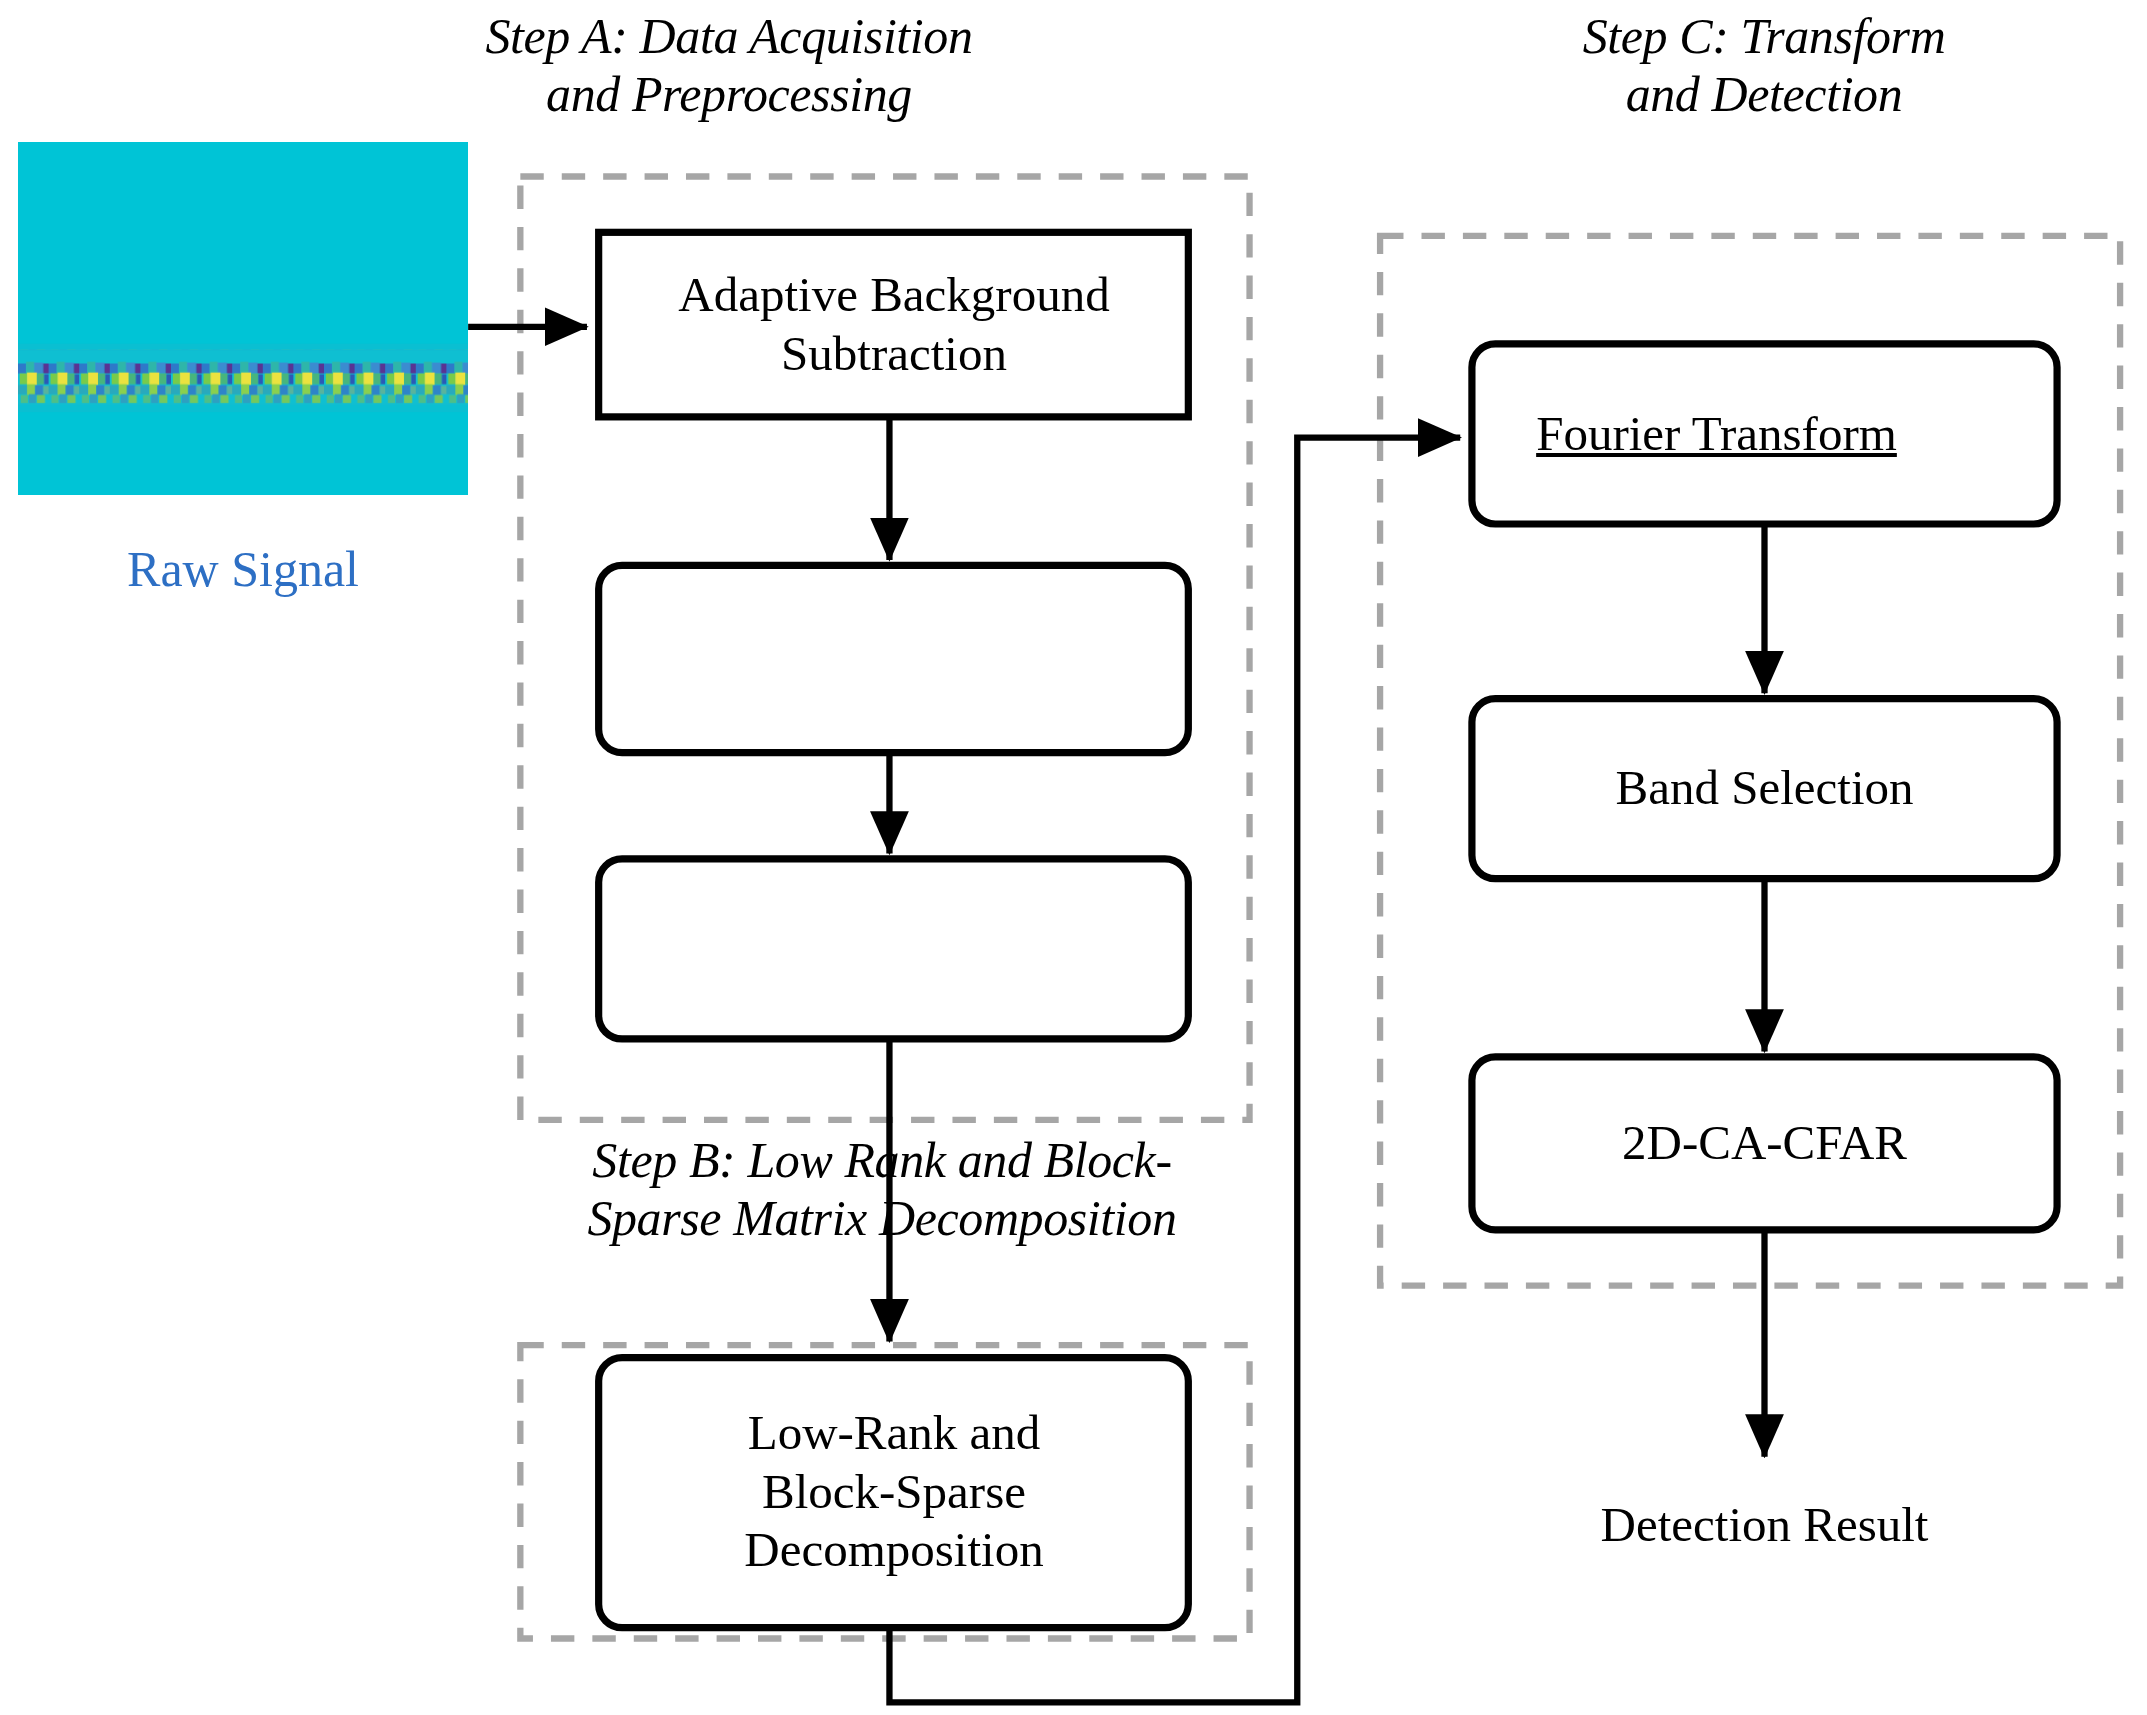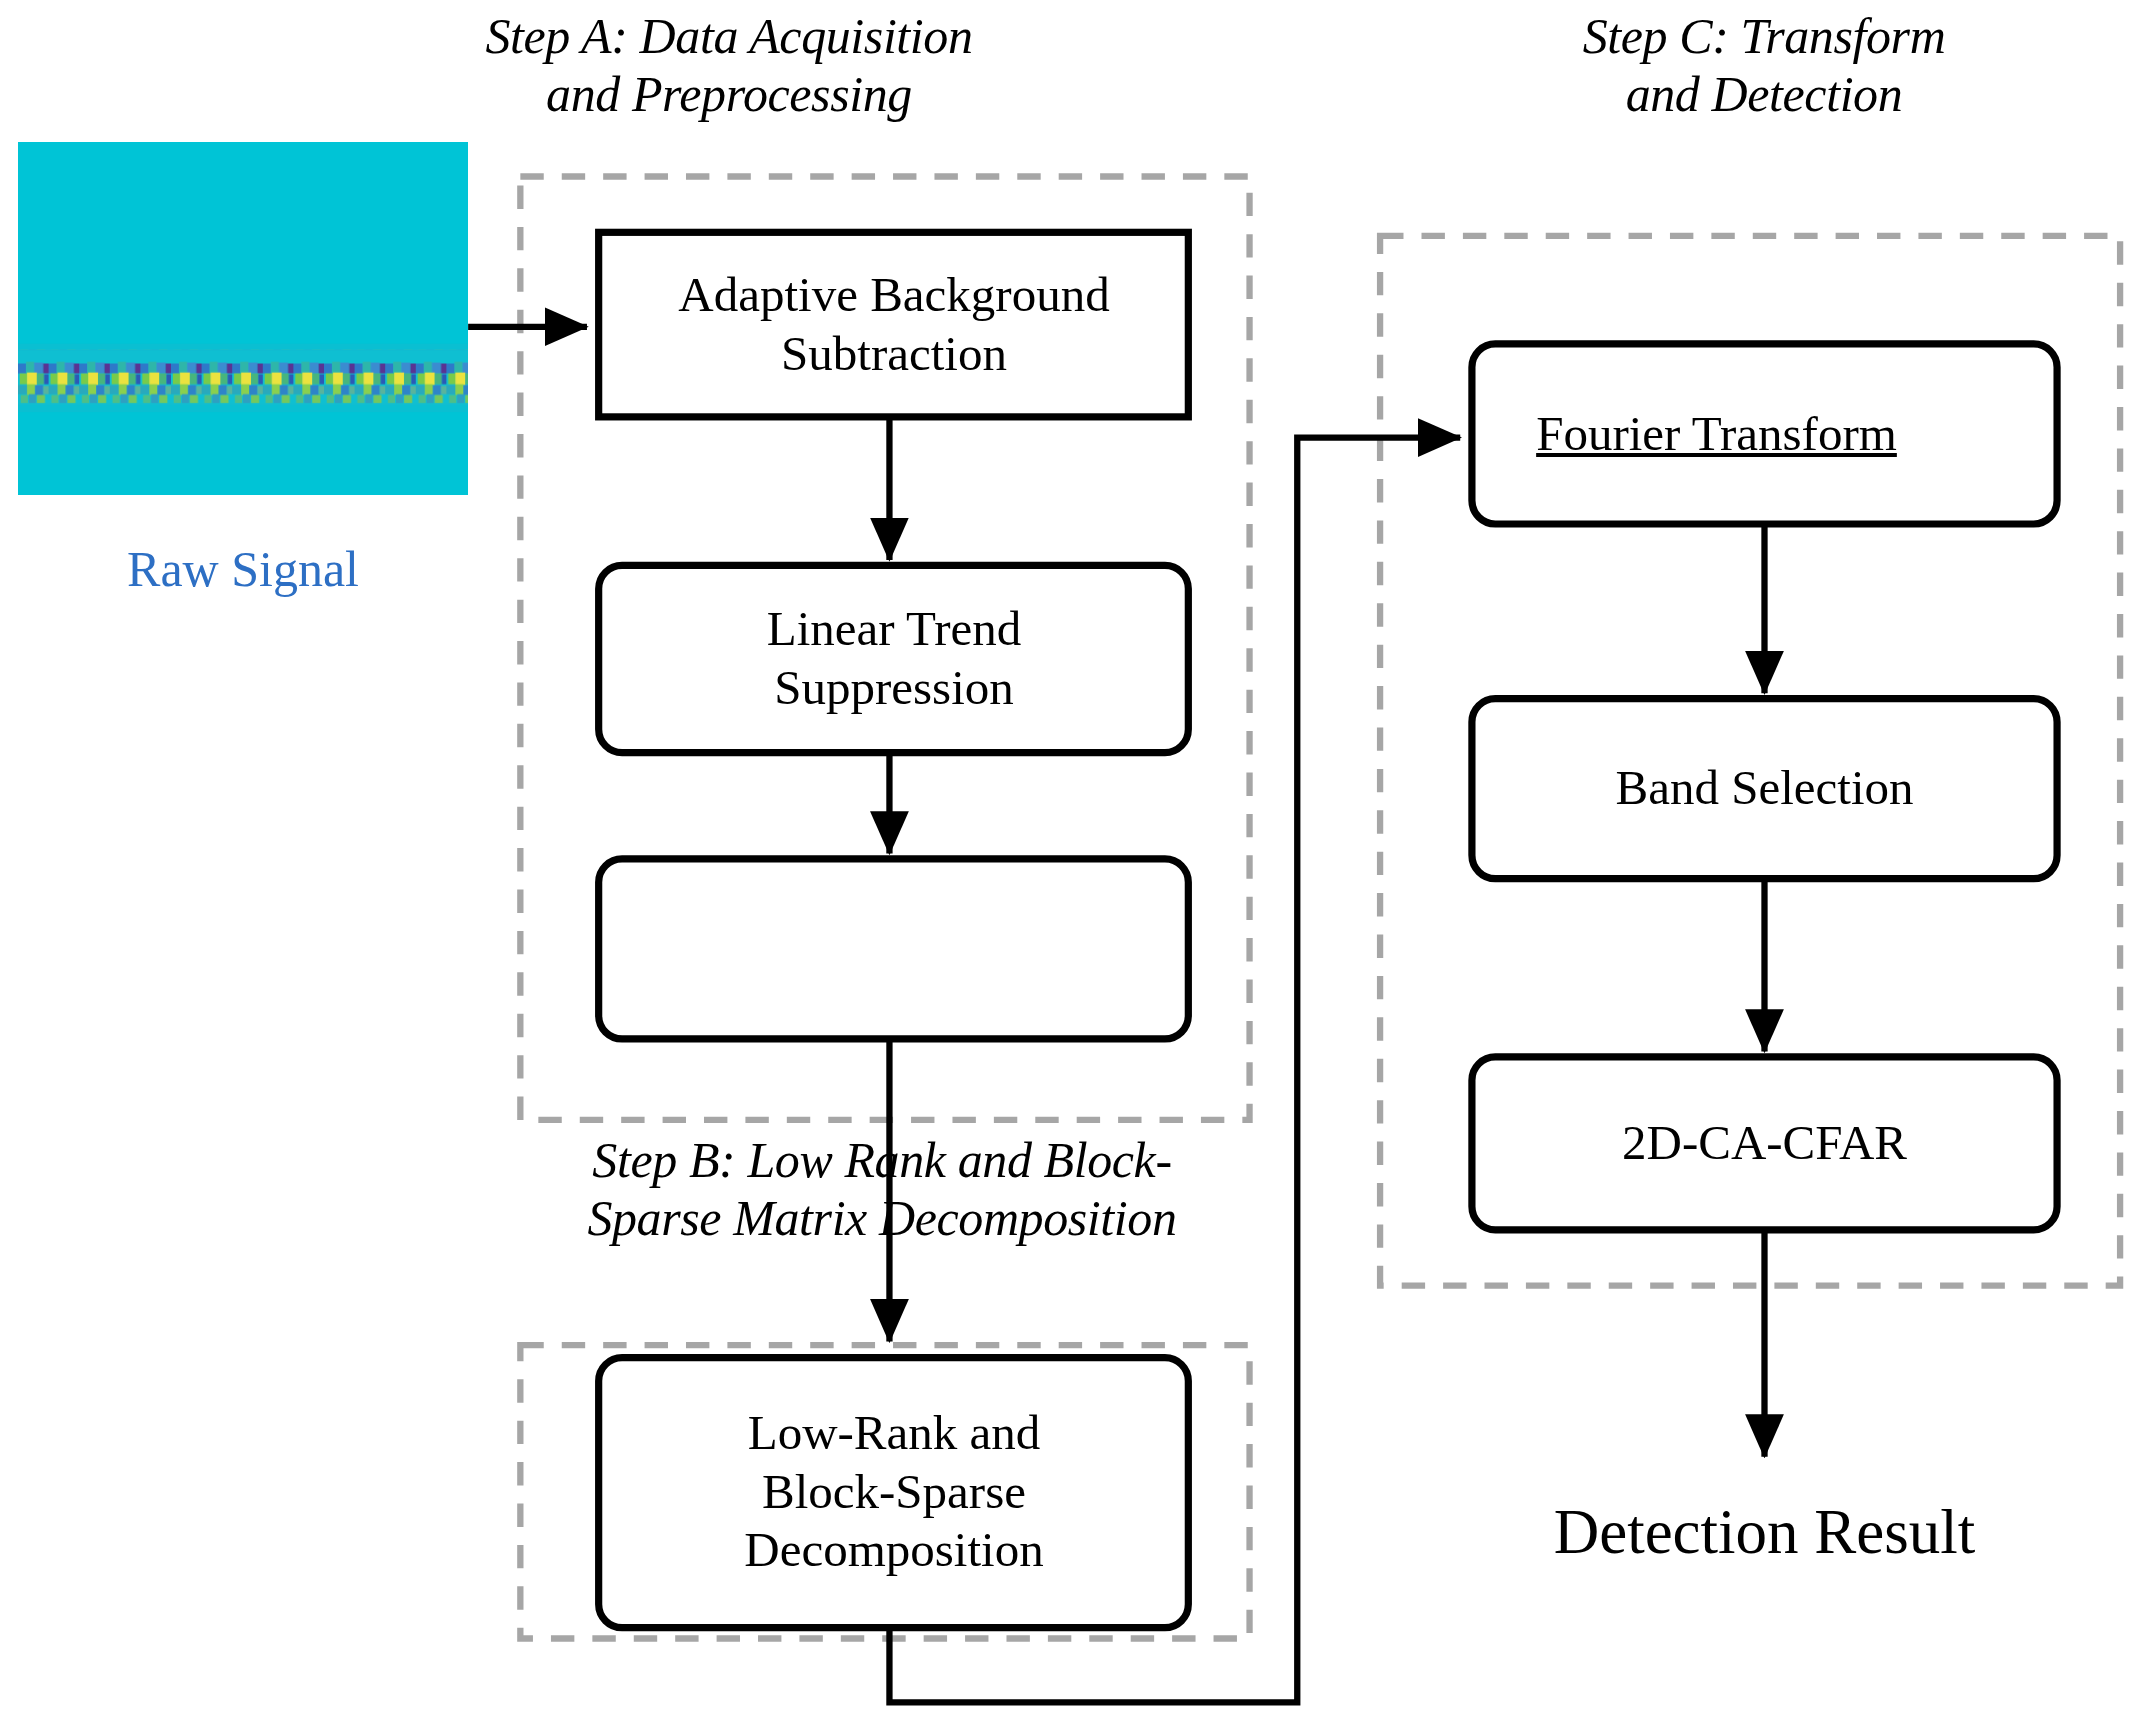--- a/index.html
+++ b/index.html
@@ -44,21 +44,21 @@
     line-height: 1.2;
     white-space: pre-line;
     font-size: 49px;
     font-family: "Liberation Serif", "DejaVu Serif", serif;
     pointer-events: none;
   }
   .plain-label {
     position: absolute;
     text-align: center;
     color: #000000;
-    font-size: 63px;
+    font-size: 49px;
     font-family: "Liberation Serif", "DejaVu Serif", serif;
   }
   .raw-caption {
     position: absolute;
     text-align: center;
     font-size: 50px;
     font-family: "Liberation Serif", "DejaVu Serif", serif;
   }
   #raw-signal-image {
     position: absolute;
@@ -151,22 +151,20 @@
     <line x1="1960" y1="976" x2="1960" y2="1168" stroke="#000000" stroke-width="7" marker-end="url(#arrowhead)"></line>
 
     <rect x="1635" y="1174" width="650" height="192" rx="26" ry="26" fill="#ffffff" stroke="#000000" stroke-width="8"></rect>
 
     <line x1="1960" y1="1366" x2="1960" y2="1618" stroke="#000000" stroke-width="7" marker-end="url(#arrowhead)"></line>
   </svg>
 
   <div class="node-label" style="left:599px; top:232px; width:590px; height:185px;">Adaptive Background
 Subtraction</div>
 
-  <div class="node-label" style="left:599px; top:565px; width:590px; height:187px;">Linear Trend
-Suppression</div>
 
 
   <div class="node-label" style="left:599px; top:1357px; width:590px; height:270px;">Low-Rank and
 Block-Sparse
 Decomposition</div>
 
   <div class="node-label" style="left:1424px; top:344px; width:585px; height:180px;text-decoration:underline;">Fourier Transform</div>
 
   <div class="node-label" style="left:1472px; top:698px; width:585px; height:180px;">Band Selection</div>
 

